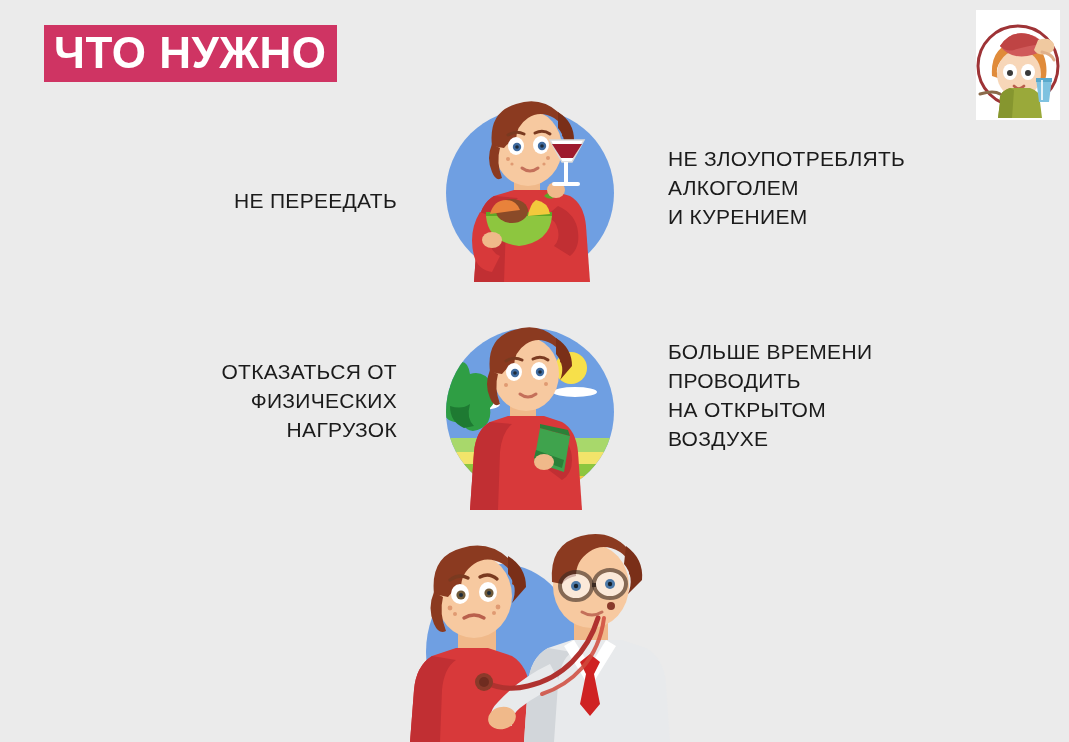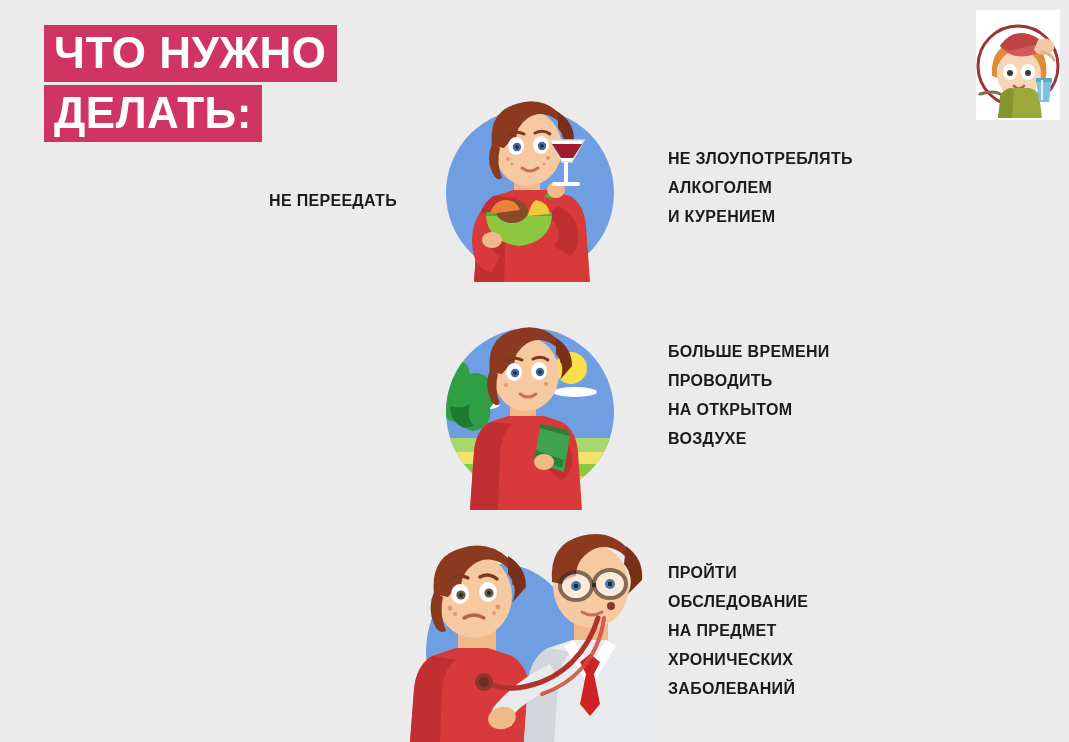--- a/index.html
+++ b/index.html
@@ -25,22 +25,22 @@
     padding:4px 10px 6px 10px;
     display:inline-block;
     white-space:nowrap;
   }
   .title-line.l2{margin-top:3px;}
 
   
   .cap{
     position:absolute;
     color:#1b1b1b;
-    font-weight:700;
-    font-size:16px;
+    font-weight:400;
+    font-size:21px;
     line-height:29px;
     letter-spacing:0.3px;
     white-space:pre-line;
   }
   .cap.left{text-align:right;}
   .cap.right{text-align:left;}
 
   #cap-l1{right:672px;top:186px;}
   #cap-l2{right:672px;top:357px;}
   #cap-l3{right:681px;top:637px;}
@@ -58,38 +58,35 @@
   #logo{position:absolute;left:976px;top:10px;width:84px;height:110px;
         background:#ffffff;}
 </style>
 </head>
 <body>
 
 <div class="stage">
 
   <div class="title-block">
     <div class="title-line l1">ЧТО НУЖНО</div><br>
-    <div class="title-line l2">ДЕЛАТЬ:</div>
   </div>
 
   <div class="cap left" id="cap-l1">НЕ ПЕРЕЕДАТЬ</div>
   <div class="cap right" id="cap-r1">НЕ ЗЛОУПОТРЕБЛЯТЬ
 АЛКОГОЛЕМ
 И КУРЕНИЕМ</div>
 
+  <div class="cap left" id="cap-l2">ОТКАЗАТЬСЯ ОТ
+ФИЗИЧЕСКИХ
+НАГРУЗОК</div>
   <div class="cap right" id="cap-r2">БОЛЬШЕ ВРЕМЕНИ
 ПРОВОДИТЬ
 НА ОТКРЫТОМ
 ВОЗДУХЕ</div>
 
-  <div class="cap right" id="cap-r3">ПРОЙТИ
-ОБСЛЕДОВАНИЕ
-НА ПРЕДМЕТ
-ХРОНИЧЕСКИХ
-ЗАБОЛЕВАНИЙ</div>
 
   <div class="illo" id="illo1">
     <svg viewBox="0 0 180 200" width="180" height="200">
       <circle cx="90" cy="105" r="84" fill="#6f9fe2"></circle>
 
       <path d="M74 86 h26 v22 h-26 z" fill="#f0b98a"></path>
 
       <path d="M54 108 q-14 8 -16 30 l-4 56 h116 l-4-56 q-2-22 -16-30 l-20-6 h-36 z" fill="#d8393a"></path>
       <path d="M54 108 q-14 8 -16 30 l-4 56 h30 l2-56 q2-20 12-28 z" fill="#c12f33"></path>
 

